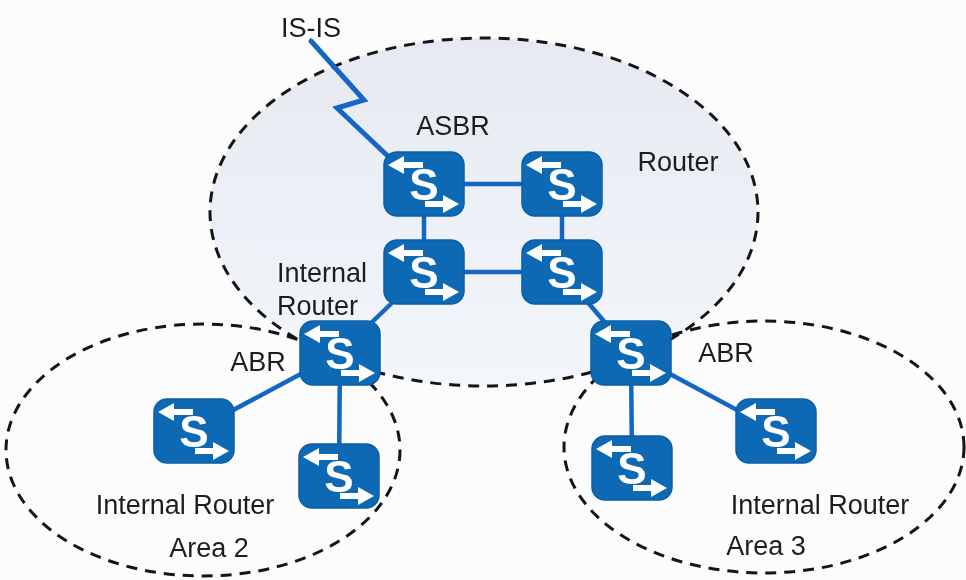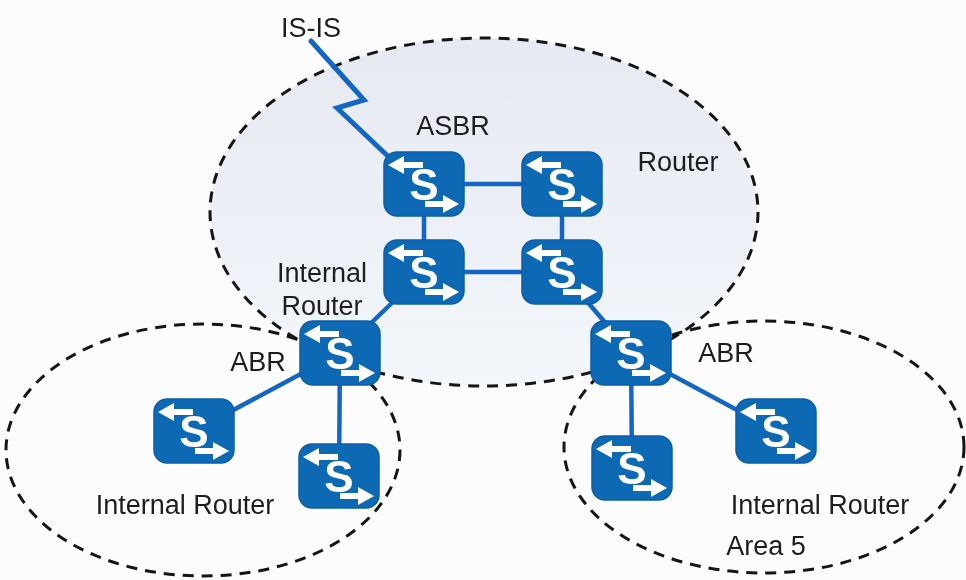--- a/index.html
+++ b/index.html
@@ -23,21 +23,21 @@
   .router .sglyph{
     fill:#ffffff;
     font-family:"Liberation Sans",sans-serif;
     font-size:44px;font-weight:bold;
     text-anchor:middle;
   }
   .lbl{
     position:absolute;
     transform:translateX(-50%);
     font-size:27px;line-height:1.2;
-    white-space:nowrap;text-align:center;
+    white-space:nowrap;
   }
   .lbl.two span{display:block;line-height:33px;}
 </style>
 </head>
 <body>
 
 <div class="canvas">
 
   <svg class="geo" width="966" height="580" viewBox="0 0 966 580">
     <defs>
@@ -227,17 +227,18 @@
 
   <div class="lbl two" style="left:322px;top:257px">
     <span>Internal</span>
     <span>Router</span>
   </div>
 
   <div class="lbl" style="left:258px;top:346px">ABR</div>
   <div class="lbl" style="left:726px;top:337px">ABR</div>
 
   <div class="lbl" style="left:185px;top:489px">Internal Router</div>
+  <div class="lbl" style="left:209px;top:532px">Area 2</div>
 
   <div class="lbl" style="left:820px;top:489px">Internal Router</div>
-  <div class="lbl" style="left:766px;top:530px">Area 5</div>
+  <div class="lbl" style="left:766px;top:530px">Area 3</div>
 
 </div>
 
 </body></html>

